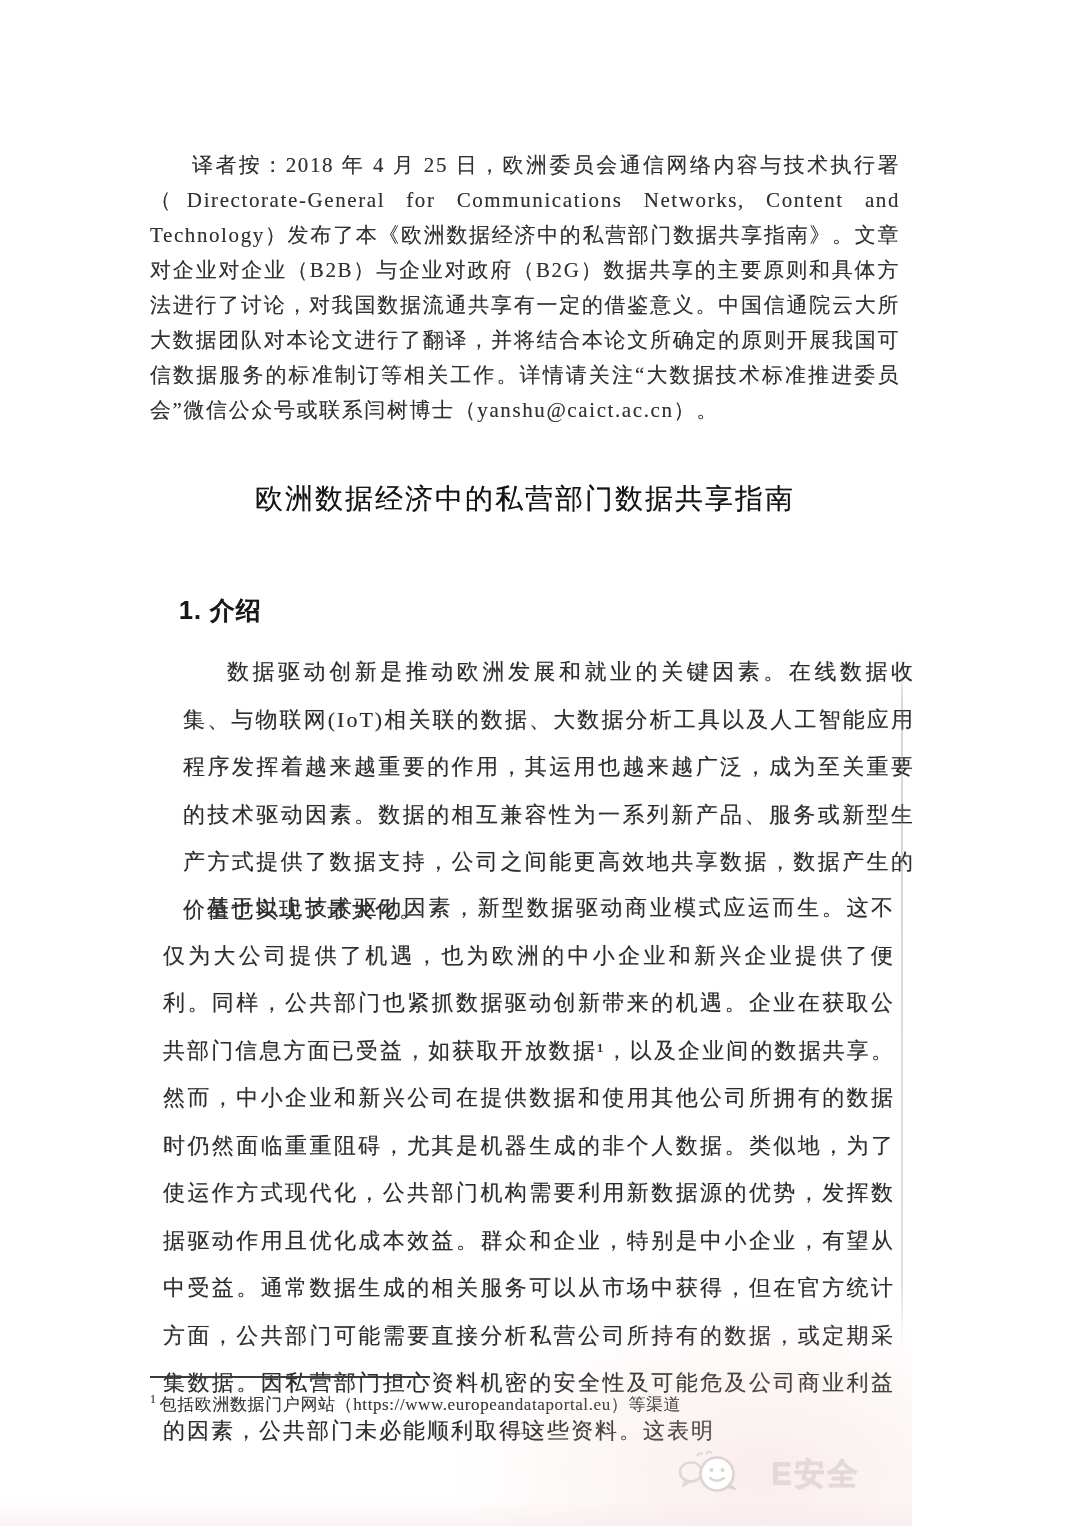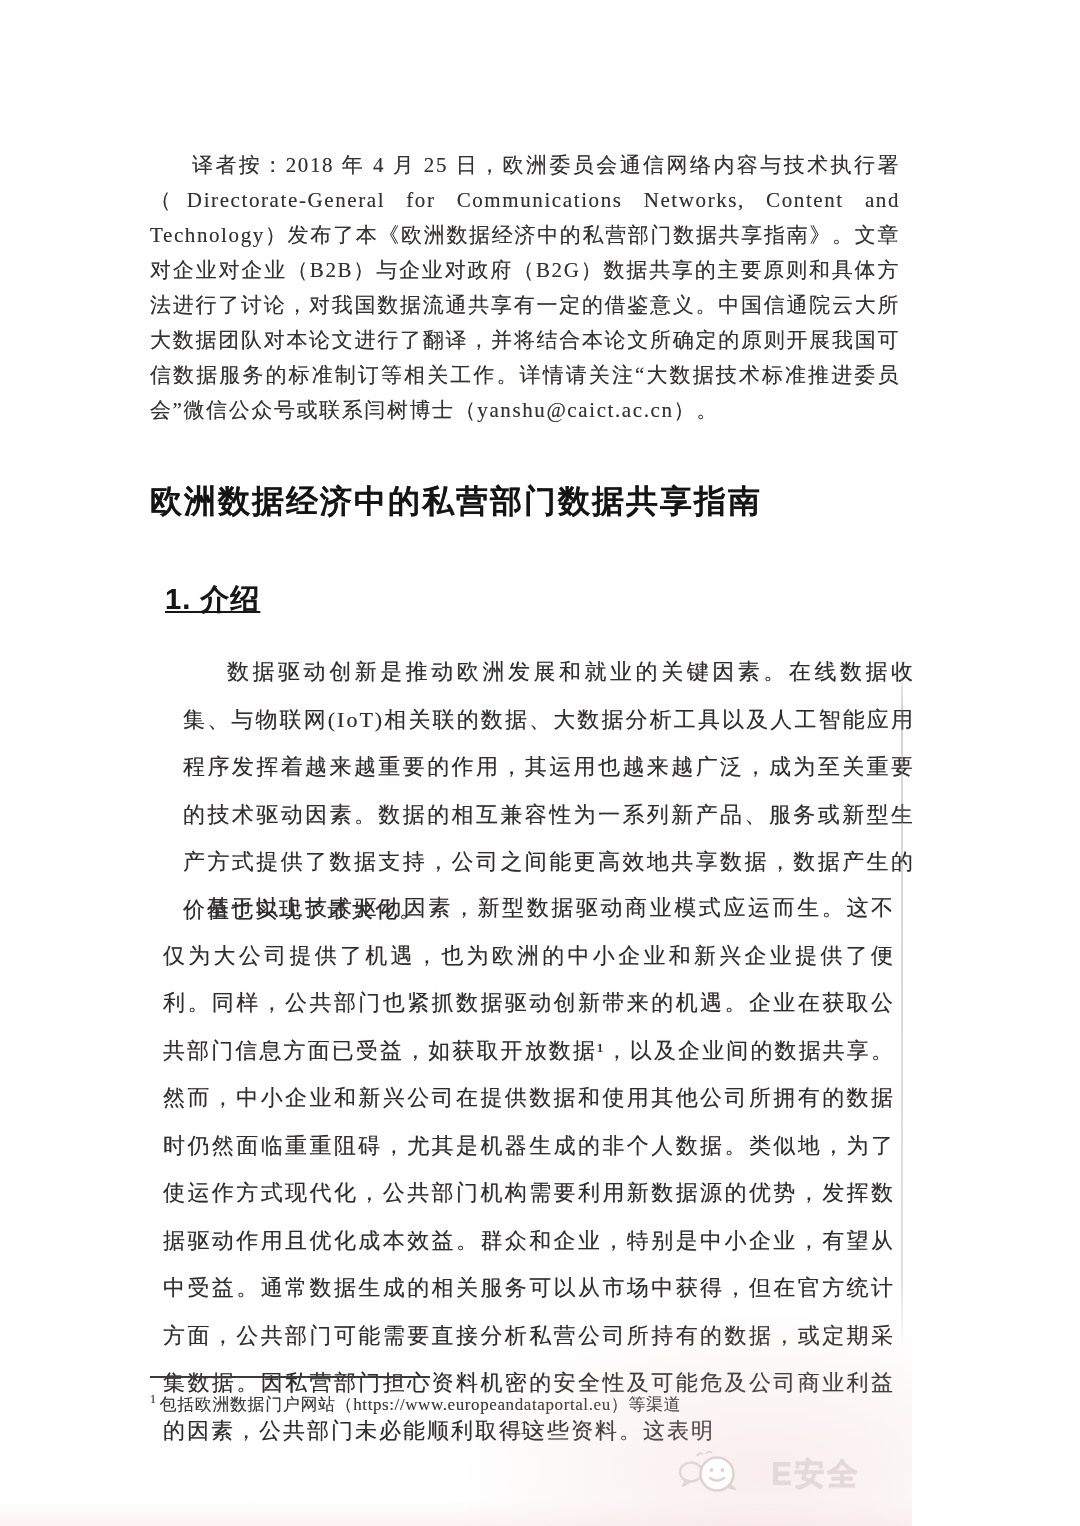--- a/index.html
+++ b/index.html
@@ -33,41 +33,41 @@
     text-shadow: 0 0 0.6px rgba(70,65,60,0.55);
   }
 
   
   .doc-title {
     position: absolute;
     top: 480px;
     left: 150px;
     width: 750px;
     margin: 0;
+    text-align: center;
     font-family: "Liberation Sans", "DejaVu Sans", sans-serif;
-    font-size: 32px;
-    font-weight: bold;
+    font-size: 28px;
+    font-weight: normal;
     letter-spacing: 2px;
     color: #141414;
     text-shadow: 0 0 0.5px rgba(0,0,0,0.5);
   }
 
   
   .section-heading {
     position: absolute;
     top: 578px;
     left: 163px;
-    margin: 2px;
+    margin: 16px;
     font-family: "Liberation Sans", "DejaVu Sans", sans-serif;
-    font-size: 29px;
+    font-size: 25px;
     font-weight: bold;
     letter-spacing: 1px;
     color: #171717;
     text-shadow: 0 0 0.5px rgba(0,0,0,0.45);
-    text-decoration: underline;
   }
 
   
   .body-para {
     position: absolute;
     left: 163px;
     width: 732px;
     margin: 0;
     font-size: 22px;
     line-height: 47.5px;

